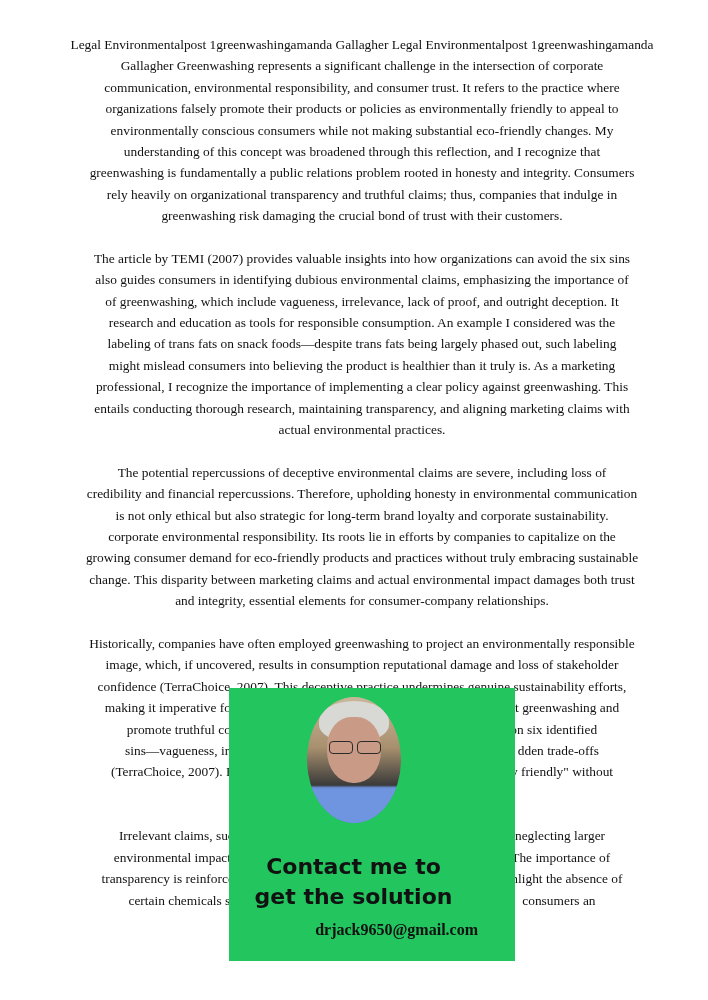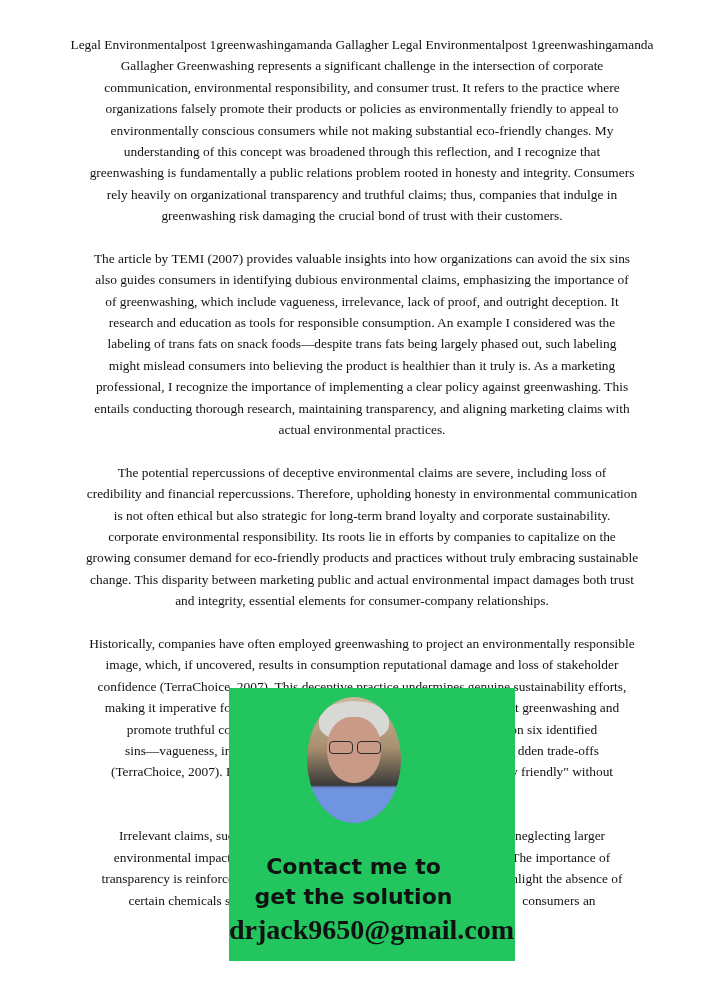--- a/index.html
+++ b/index.html
@@ -91,24 +91,24 @@
     line-height: 30px;
     color: #111111;
   }
   .promo-title.l1 { top: 164px; }
   .promo-title.l2 { top: 194px; }
   .promo-email {
     position: absolute;
     left: 0;
     top: 228px;
     width: 249px;
-    text-align: left;
+    text-align: right;
     font-family: "Liberation Serif", "DejaVu Serif", serif;
     font-weight: bold;
-    font-size: 28px;
+    font-size: 16px;
     line-height: 28px;
     color: #111111;
   }
 </style>
 </head>
 <body>
 
 <div class="page">
   <div>
     <span class="line">Legal Environmentalpost 1greenwashingamanda Gallagher Legal Environmentalpost 1greenwashingamanda</span>
@@ -130,24 +130,24 @@
     <span class="line">labeling of trans fats on snack foods—despite trans fats being largely phased out, such labeling</span>
     <span class="line">might mislead consumers into believing the product is healthier than it truly is. As a marketing</span>
     <span class="line">professional, I recognize the importance of implementing a clear policy against greenwashing. This</span>
     <span class="line">entails conducting thorough research, maintaining transparency, and aligning marketing claims with</span>
     <span class="line">actual environmental practices.</span>
   </div>
   <span class="para-gap"></span>
   <div>
     <span class="line">The potential repercussions of deceptive environmental claims are severe, including loss of</span>
     <span class="line">credibility and financial repercussions. Therefore, upholding honesty in environmental communication</span>
-    <span class="line">is not often ethical but also strategic for long-term brand loyalty and corporate sustainability.</span>
+    <span class="line">is not only ethical but also strategic for long-term brand loyalty and corporate sustainability.</span>
     <span class="line">corporate environmental responsibility. Its roots lie in efforts by companies to capitalize on the</span>
     <span class="line">growing consumer demand for eco-friendly products and practices without truly embracing sustainable</span>
-    <span class="line">change. This disparity between marketing public and actual environmental impact damages both trust</span>
+    <span class="line">change. This disparity between marketing claims and actual environmental impact damages both trust</span>
     <span class="line">and integrity, essential elements for consumer-company relationships.</span>
   </div>
   <span class="para-gap"></span>
   <div>
     <span class="line">Historically, companies have often employed greenwashing to project an environmentally responsible</span>
     <span class="line">image, which, if uncovered, results in consumption reputational damage and loss of stakeholder</span>
     <span class="line">confidence (TerraChoice, 2007). This deceptive practice undermines genuine sustainability efforts,</span>
     <span class="line">making it imperative for organizations to develop robust policies that prevent greenwashing and</span>
     <span class="line" style="white-space: pre;">promote truthful communication                                                          es on six identified</span>
     <span class="line" style="white-space: pre;">sins—vagueness, irrelevance, la                                                                  dden trade-offs</span>

